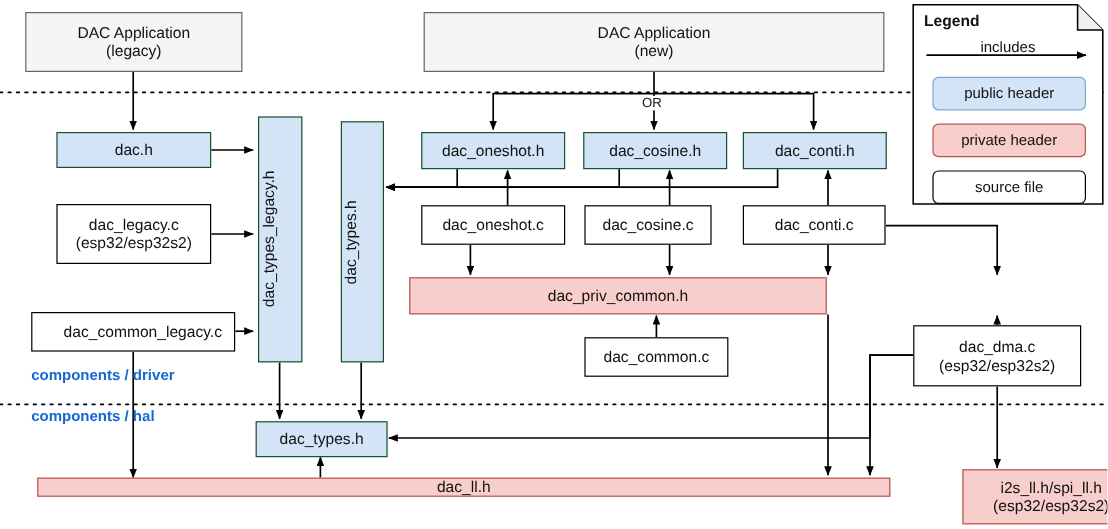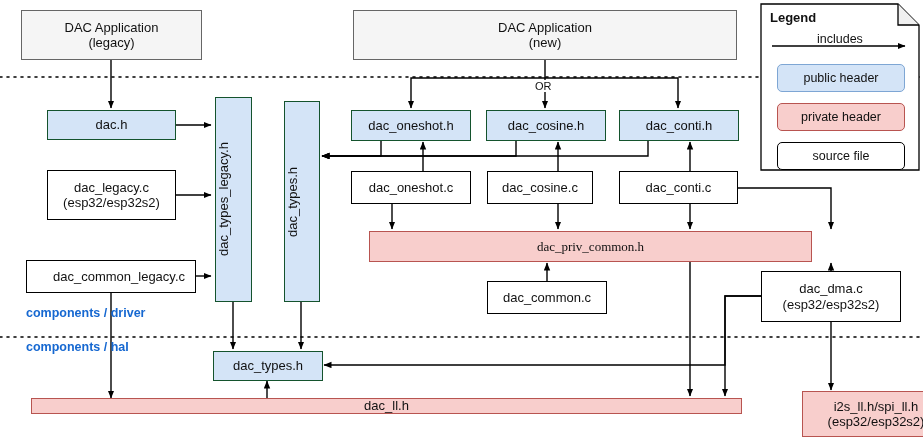--- a/index.html
+++ b/index.html
@@ -148,21 +148,21 @@
   <div class="node src" style="left:351px;top:171px;width:120px;height:33px;">
     <span>dac_oneshot.c</span>
   </div>
   <div class="node src" style="left:487px;top:171px;width:106px;height:33px;">
     <span>dac_cosine.c</span>
   </div>
   <div class="node src" style="left:619px;top:171px;width:119px;height:33px;">
     <span>dac_conti.c</span>
   </div>
 
-  <div class="node privhdr" style="left:369px;top:231px;width:443px;height:31px;font-family:Liberation Serif, serif;">
+  <div class="node privhdr" style="left:341px;top:231px;width:348px;height:31px;">
     <span>dac_priv_common.h</span>
   </div>
 
   <div class="node src" style="left:487px;top:281px;width:120px;height:33px;">
     <span>dac_common.c</span>
   </div>
 
   <div class="node src" style="left:761px;top:271px;width:140px;height:51px;">
     <span>
         <span>dac_dma.c</span>

